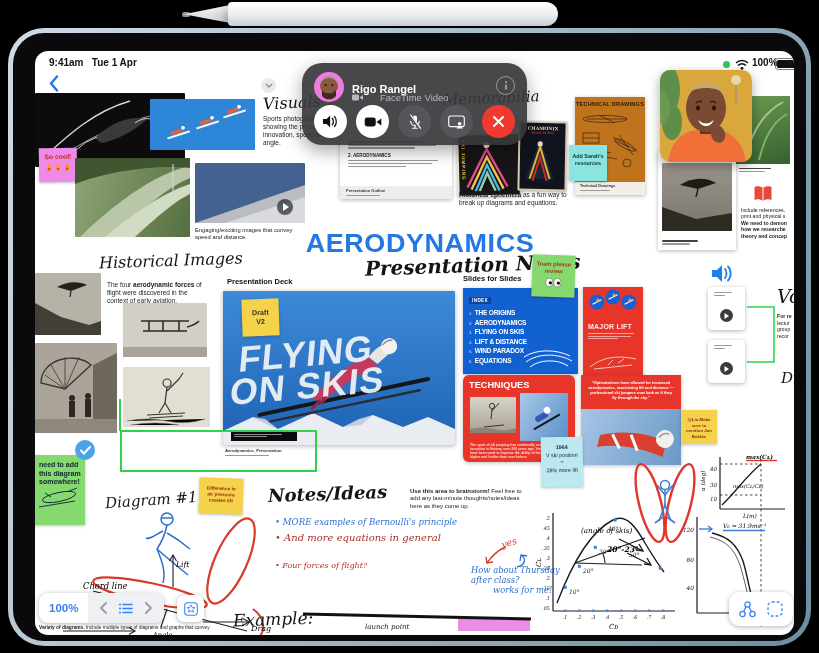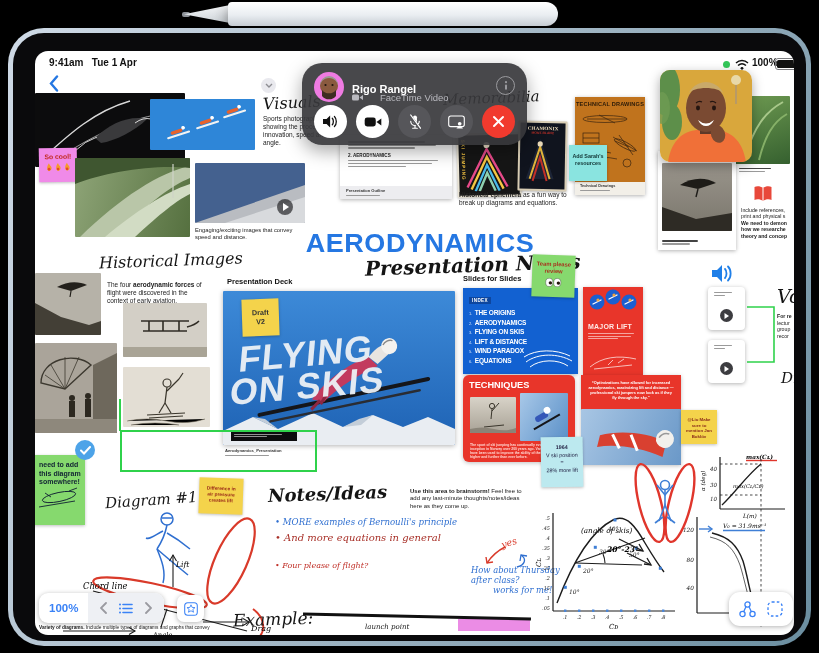--- a/index.html
+++ b/index.html
@@ -578,21 +578,21 @@
     <text x="196" y="140" font-size="8" class="tick">Drag</text>
     <text x="98" y="146" font-size="6.6" class="tick">Angle</text>
   </svg>
 
   <div class="abs hand" style="left:233px;top:432px;font-size:18px;font-weight:600;transform:rotate(-2deg);">Notes/Ideas</div>
   <div class="abs" style="left:375px;top:437px;width:120px;font-size:6px;line-height:7.4px;color:#222;">
     <b>Use this area to brainstorm!</b><span> Feel free to add any last-minute thoughts/notes/ideas here as they come up.</span>
   </div>
   <div class="abs hand" style="left:240px;top:466px;font-size:8.6px;color:#2f6fd0;">•&nbsp;<span>MORE examples of Bernoulli's principle</span></div>
   <div class="abs hand" style="left:240px;top:481px;font-size:10px;color:#a83028;">•&nbsp;<span>And more equations in general</span></div>
-  <div class="abs hand" style="left:240px;top:510px;font-size:8px;color:#c03028;">•&nbsp;<span>Four please of flight?</span></div>
+  <div class="abs hand" style="left:240px;top:510px;font-size:8px;color:#c03028;">•&nbsp;<span>Four forces of flight?</span></div>
   <div class="abs hand" style="left:466px;top:486px;font-size:9.5px;color:#d93a2a;transform:rotate(-18deg);">yes</div>
   <svg class="abs" style="left:448px;top:494px;" width="26" height="20" viewBox="0 0 26 20">
     <path d="M22,2 C14,6 8,12 4,18" stroke="#d93a2a" stroke-width="1.4" fill="none"></path>
           <polyline points="3,12 4,18 10,17" stroke="#d93a2a" stroke-width="1.4" fill="none"></polyline>
   </svg>
   <svg class="abs" style="left:478px;top:500px;" width="16" height="18" viewBox="0 0 16 18">
     <path d="M4,16 C12,14 14,8 8,4" stroke="#2f6fd0" stroke-width="1.3" fill="none"></path>
           <polyline points="7,10 8,4 14,5" stroke="#2f6fd0" stroke-width="1.3" fill="none"></polyline>
   </svg>
   <div class="abs hand" style="left:436px;top:514px;font-size:8.4px;color:#2f6fd0;line-height:10px;">

